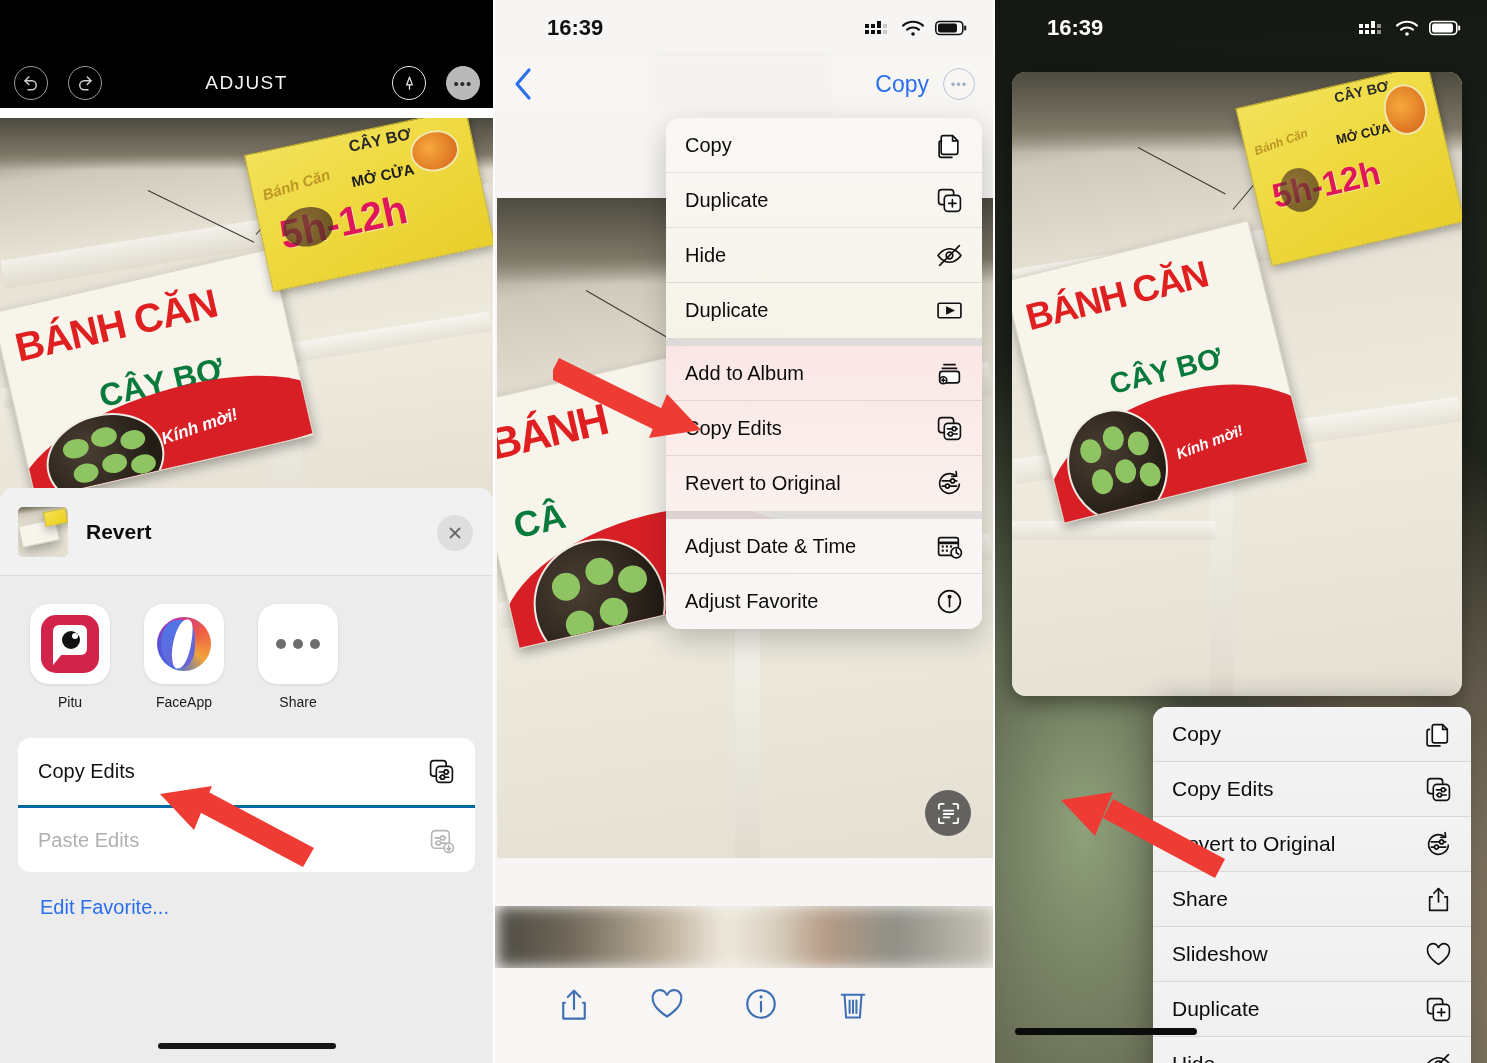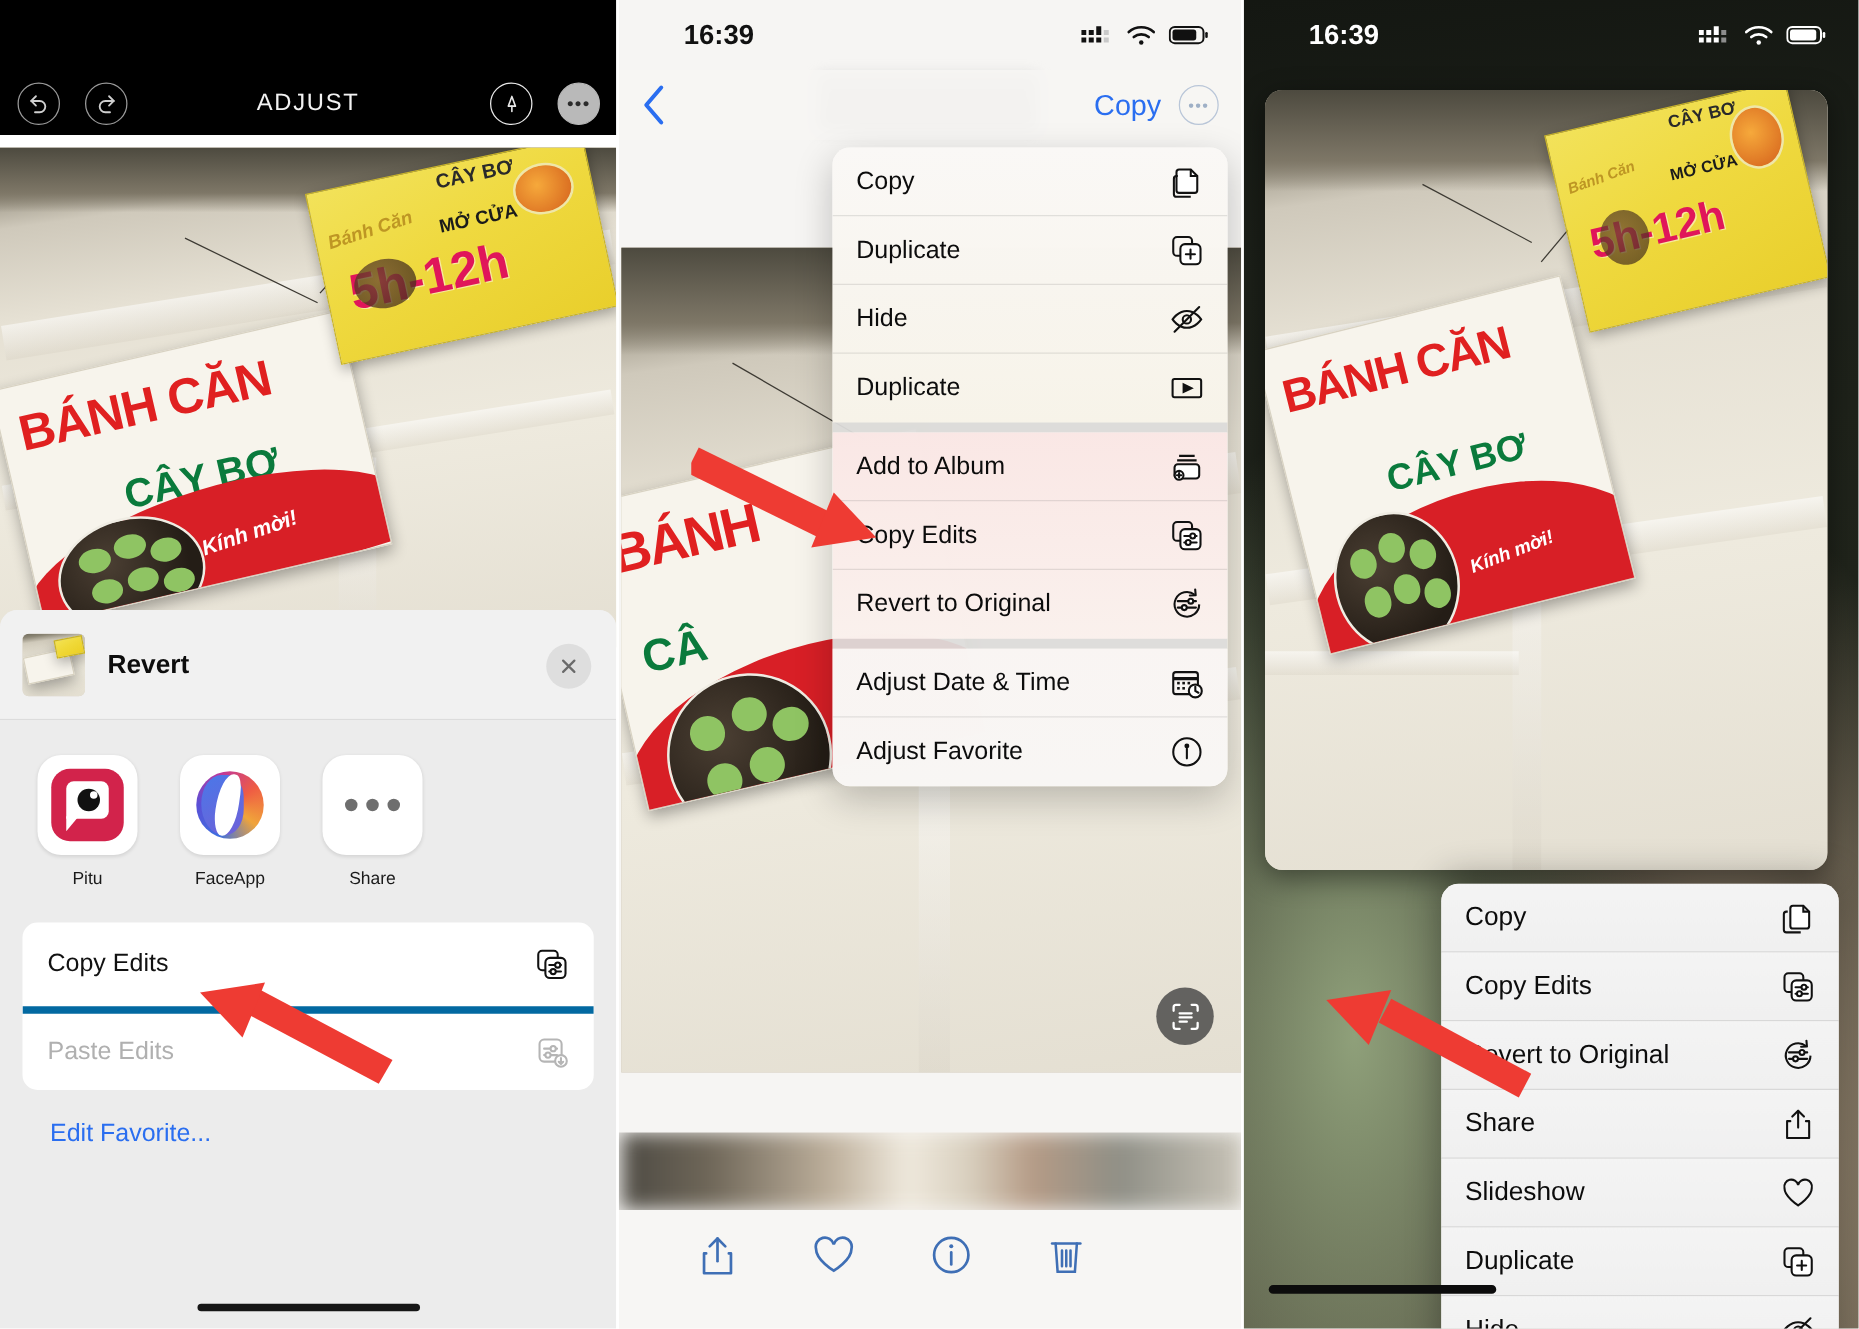--- a/index.html
+++ b/index.html
@@ -174,21 +174,21 @@
   .tile-more { display:flex; gap:7px; }
   .tile-more span { width: 10px; height: 10px; border-radius: 50%; background:#6e6e6e; }
 
   .action-card {
     margin: 6px 18px 0 18px; background: #fff; border-radius: 12px; overflow: hidden;
   }
   .action-row {
     height: 67px; display: flex; align-items: center; justify-content: space-between;
     padding: 0 20px; font-size: 20px; color: #111;
   }
-  .action-row + .action-row { border-top: 6px solid #0369a1; }
+  .action-row + .action-row { border-top: 3px solid #0369a1; }
   .action-row.dim { color: #b0b0b0; }
   .edit-actions {
     margin: 24px 0 0 40px; color: #2a6ef0; font-size: 20px;
   }
   .home-ind {
     position: absolute; left: 50%; transform: translateX(-50%); bottom: 14px;
     width: 178px; height: 6px; border-radius: 4px; background: #161616;
   }
 
   

